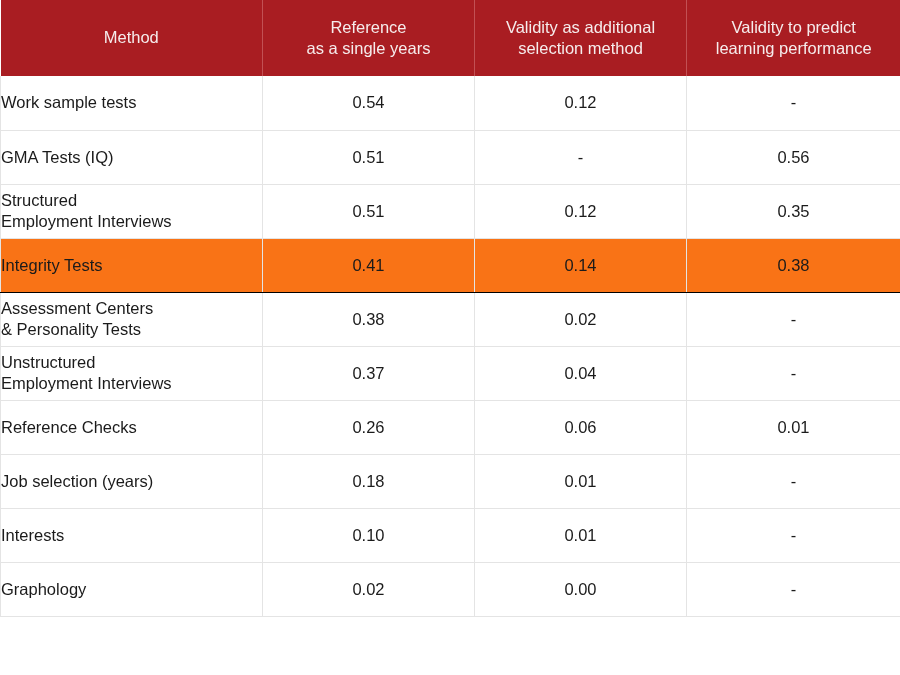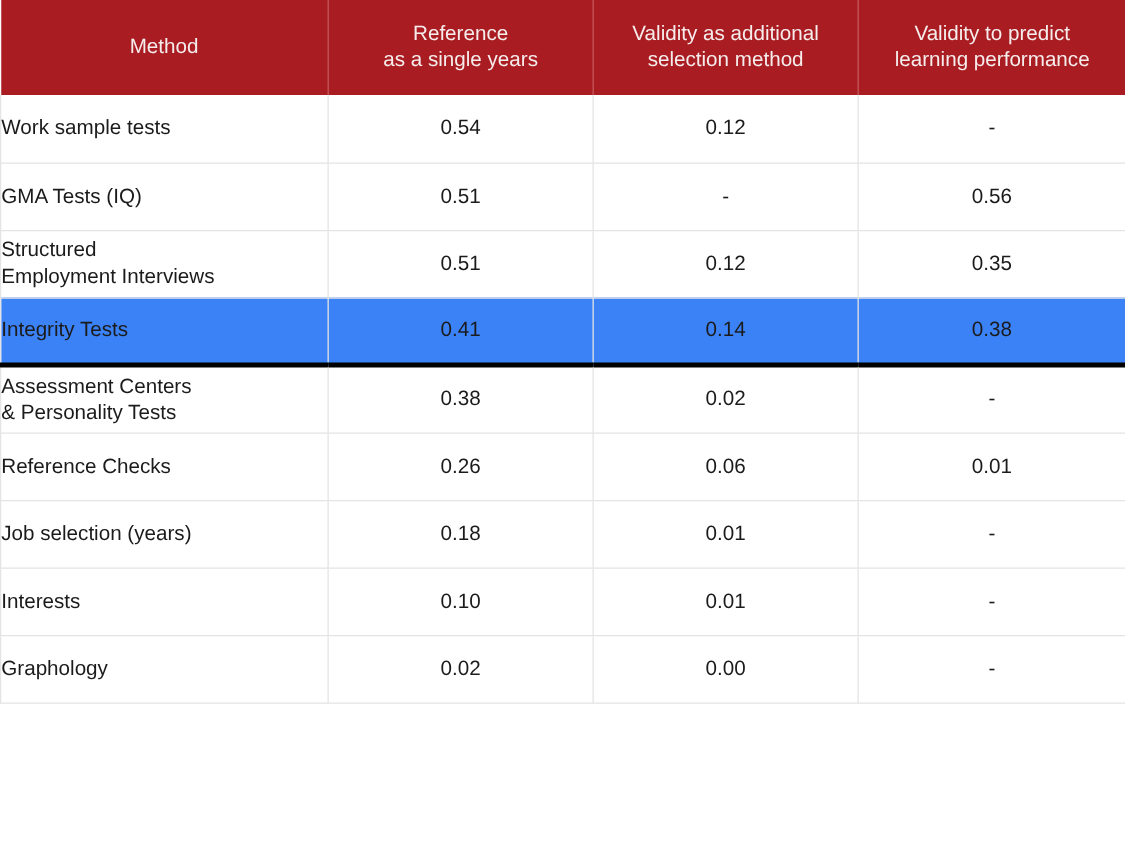--- a/index.html
+++ b/index.html
@@ -78,22 +78,22 @@
   }
   tbody td.cell-value.last-col {
     border-right: 1px solid #e4e4e4;
   }
 
   
   tbody td.cell-method .line2 { display: block; }
 
   
   tbody tr.row-highlight td {
-    background: #3b82f6;
-    border-bottom: 4px solid #000000;
+    background: #f97316;
+    border-bottom: 1px solid #000000;
   }
   tbody tr.row-highlight + tr td {
     border-top: none;
   }
 </style>
 </head>
 <body>
 
 <div class="table-wrap">
   <table class="validity-table">
@@ -147,20 +147,26 @@
           <td class="cell-value">0.14</td>
           <td class="cell-value last-col">0.38</td>
         </tr>
         <tr>
           <td class="cell-method"><span>Assessment Centers</span><span class="line2">&amp; Personality Tests</span></td>
           <td class="cell-value">0.38</td>
           <td class="cell-value">0.02</td>
           <td class="cell-value last-col">-</td>
         </tr>
         <tr>
+          <td class="cell-method"><span>Unstructured</span><span class="line2">Employment Interviews</span></td>
+          <td class="cell-value">0.37</td>
+          <td class="cell-value">0.04</td>
+          <td class="cell-value last-col">-</td>
+        </tr>
+        <tr>
           <td class="cell-method"><span>Reference Checks</span></td>
           <td class="cell-value">0.26</td>
           <td class="cell-value">0.06</td>
           <td class="cell-value last-col">0.01</td>
         </tr>
         <tr>
           <td class="cell-method"><span>Job selection (years)</span></td>
           <td class="cell-value">0.18</td>
           <td class="cell-value">0.01</td>
           <td class="cell-value last-col">-</td>

